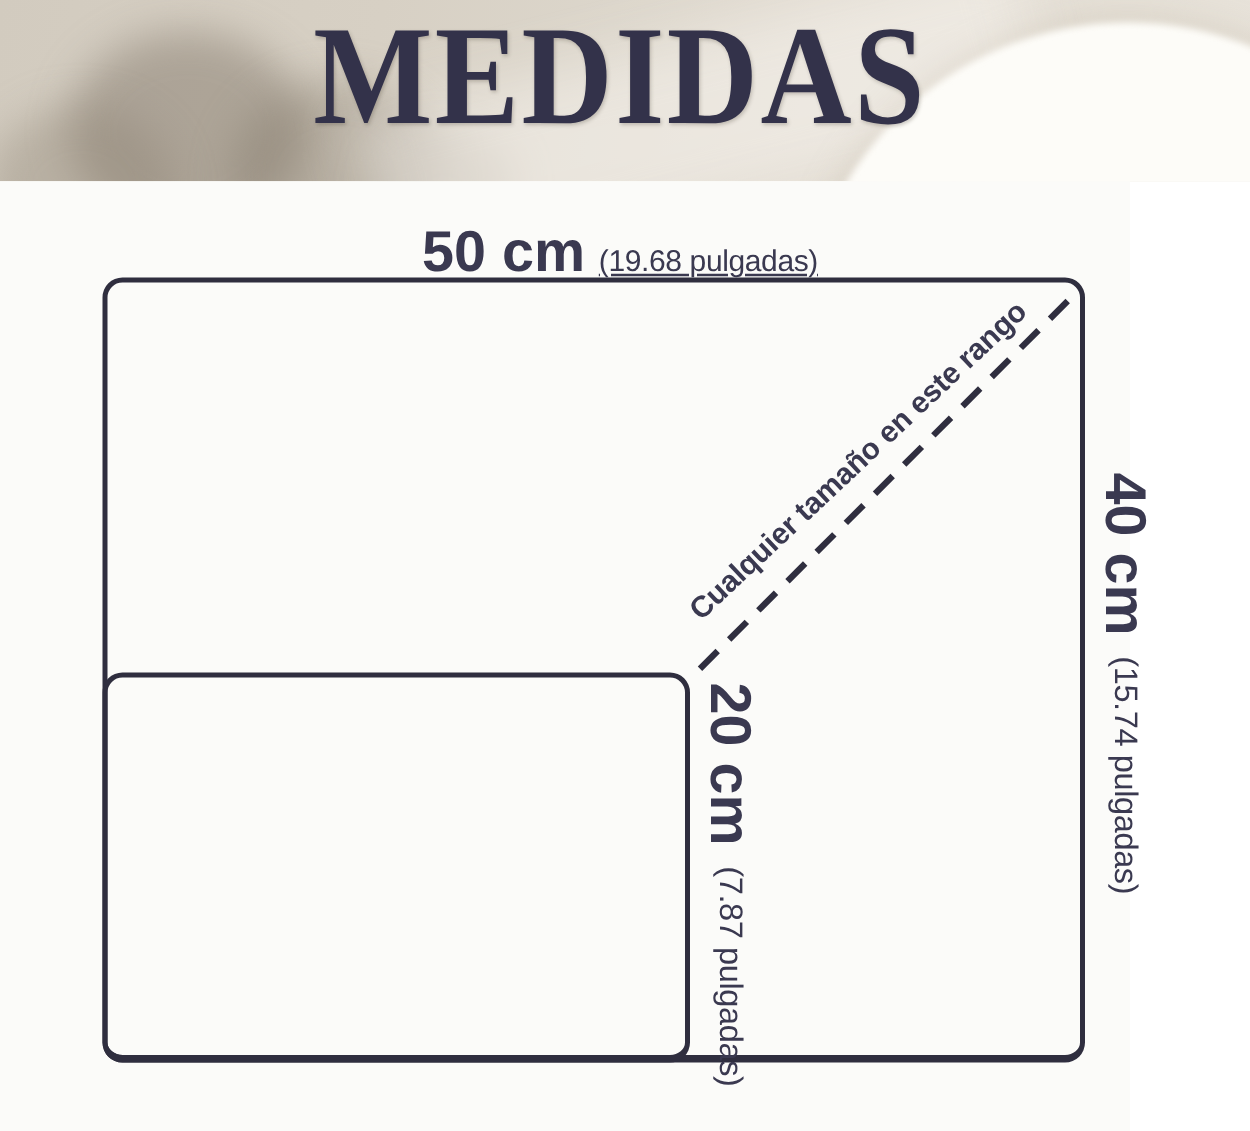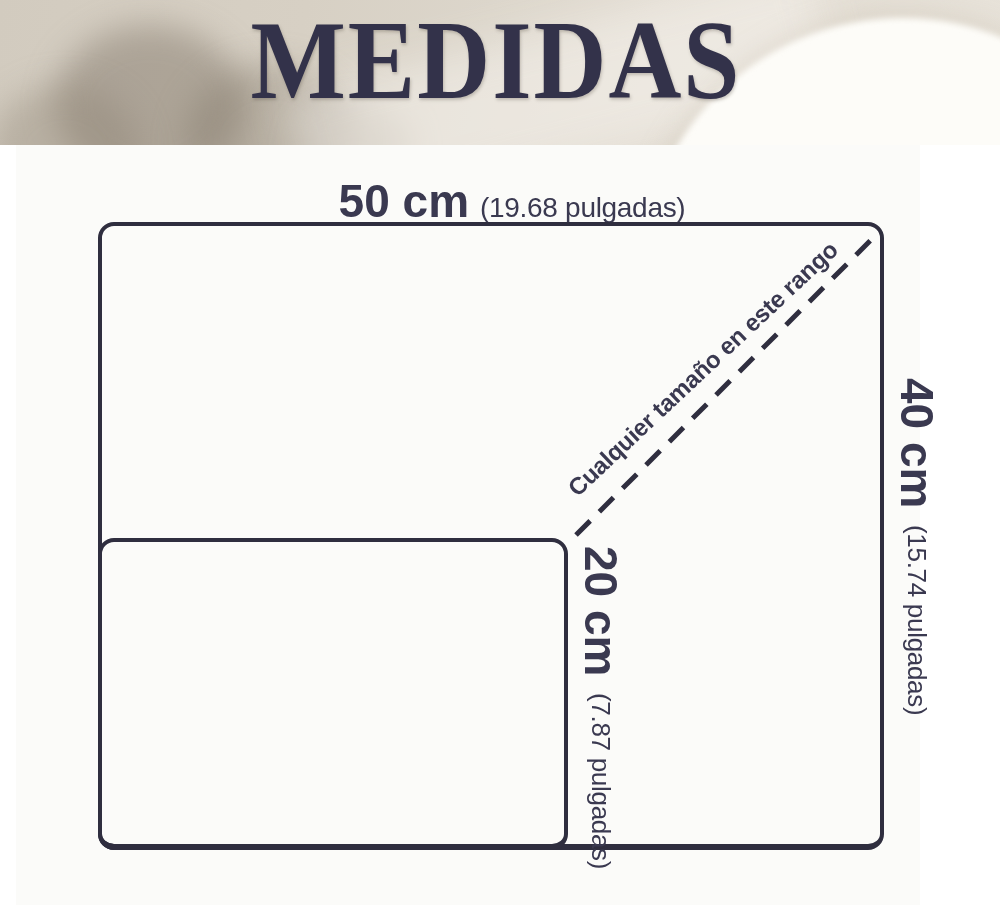--- a/index.html
+++ b/index.html
@@ -49,36 +49,36 @@
   }
   .brand-serif{
     font-family:"Liberation Serif", serif;font-size:37px;letter-spacing:1px;
   }
   .brand-mark{
     font-family:"Liberation Serif", serif;font-size:13px;vertical-align:baseline;
   }
 
   
   .canvas{
-    position:absolute;left:16px;top:145px;width:904px;height:760px;
+    position:absolute;left:0;top:145px;width:904px;height:760px;
     background:var(--bg);
   }
   .rect{
     position:absolute;border:4px solid var(--line);
     border-bottom-width:6px;border-radius:16px;background:transparent;
   }
   .rect-large{left:82px;top:77px;width:786px;height:628px;}
   .rect-small{left:82px;top:393px;width:470px;height:312px;}
 
   .hlabel{
     position:absolute;display:flex;align-items:baseline;gap:11px;
     color:var(--ink);white-space:nowrap;transform:translateX(-50%);
   }
   .hlabel .big{font-size:46px;font-weight:bold;letter-spacing:0;}
-  .hlabel .small{font-size:28px;letter-spacing:-0.3px;}
+  .hlabel .small{font-size:24px;letter-spacing:-0.3px;text-decoration:underline;}
   .hlabel-50{left:496px;top:29px;}
   .hlabel-30{left:338px;top:345px;}
 
   .vlabel{
     position:absolute;writing-mode:vertical-rl;white-space:nowrap;
     color:var(--ink);
   }
   .vlabel .big{font-size:46px;font-weight:bold;}
   .vlabel .small{font-size:26px;letter-spacing:-0.3px;margin-top:12px;}
   .vlabel-40{left:874px;top:233px;}

